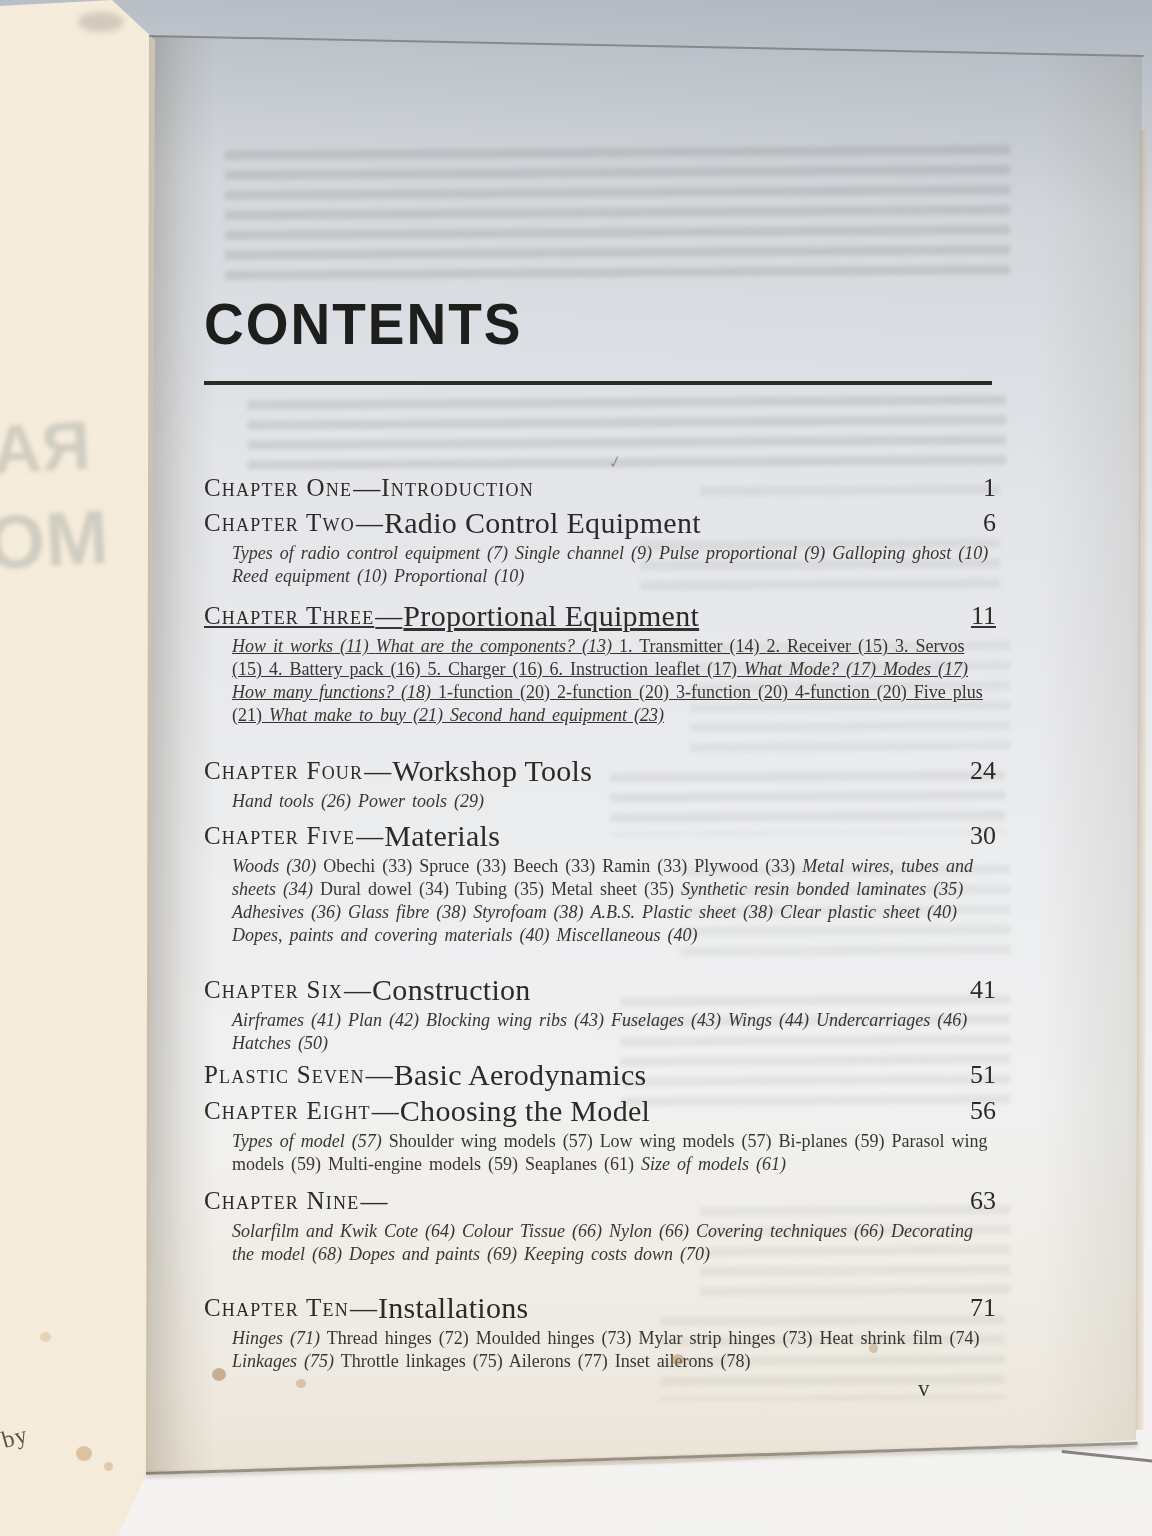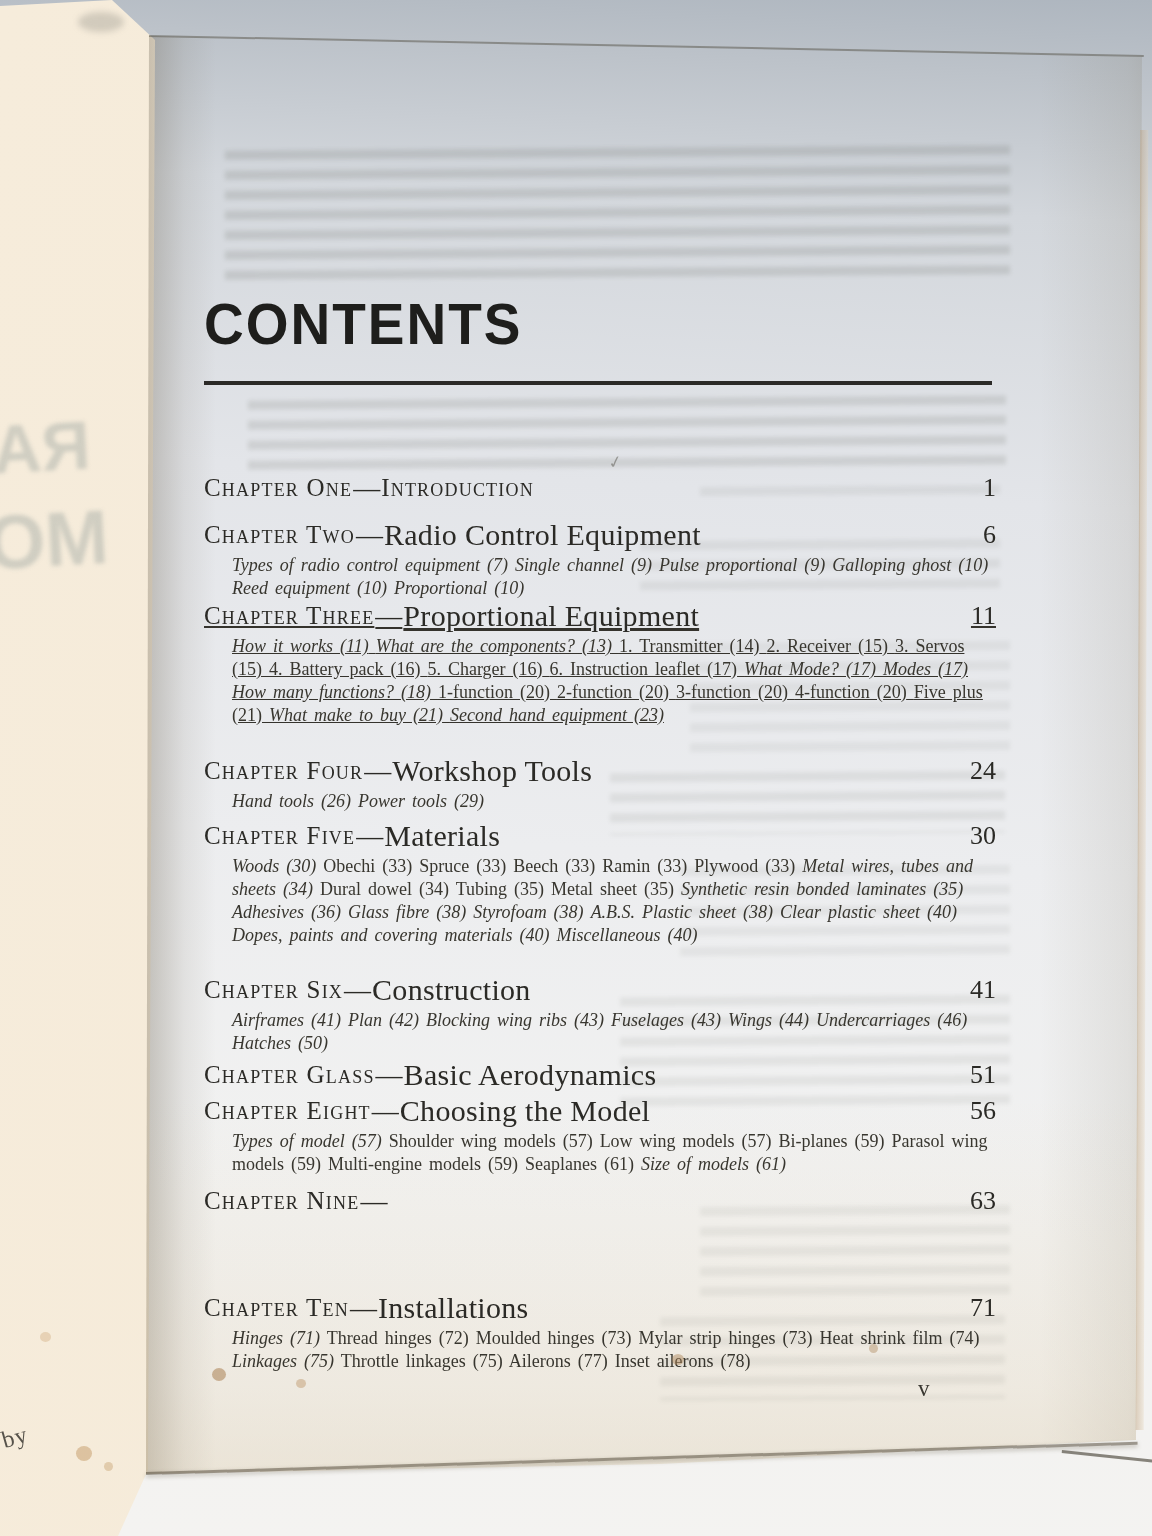--- a/index.html
+++ b/index.html
@@ -135,21 +135,21 @@
       <div class="head-rule"></div>
       <div>
           <div class="chapter" style="top: 470px;">
             <div class="ch-head">
               <span class="sc ch-label">Chapter One</span>
               <span class="ch-dash">—</span>
               <span class="sc ch-title-sc">Introduction</span>
               <span class="ch-page">1</span>
             </div>
           </div>
-          <div class="chapter" style="top: 517px;">
+          <div class="chapter" style="top: 505px;">
             <div class="ch-head">
               <span class="sc ch-label">Chapter Two</span>
               <span class="ch-dash">—</span>
               <span class="ch-title">Radio Control Equipment</span>
               <span class="ch-page">6</span>
             </div>
             <p class="topics"><span class="seg-i">Types of radio control equipment (7)</span> <span class="seg-i">Single channel (9)</span> <span class="seg-i">Pulse proportional (9)</span> <span class="seg-i">Galloping ghost (10)</span> <span class="seg-i">Reed equipment (10)</span> <span class="seg-i">Proportional (10)</span> </p>
           </div>
           <div class="chapter" style="top: 598px; text-decoration: underline;">
             <div class="ch-head">
@@ -182,41 +182,42 @@
             <div class="ch-head">
               <span class="sc ch-label">Chapter Six</span>
               <span class="ch-dash">—</span>
               <span class="ch-title">Construction</span>
               <span class="ch-page">41</span>
             </div>
             <p class="topics"><span class="seg-i">Airframes (41)</span> <span class="seg-i">Plan (42)</span> <span class="seg-i">Blocking wing ribs (43)</span> <span class="seg-i">Fuselages (43)</span> <span class="seg-i">Wings (44)</span> <span class="seg-i">Undercarriages (46)</span> <span class="seg-i">Hatches (50)</span> </p>
           </div>
           <div class="chapter" style="top: 1057px;">
             <div class="ch-head">
-              <span class="sc ch-label">Chapter Glass</span>
+              <span class="sc ch-label">Plastic Seven</span>
               <span class="ch-dash">—</span>
               <span class="ch-title">Basic Aerodynamics</span>
               <span class="ch-page">51</span>
             </div>
           </div>
           <div class="chapter" style="top: 1093px;">
             <div class="ch-head">
               <span class="sc ch-label">Chapter Eight</span>
               <span class="ch-dash">—</span>
               <span class="ch-title">Choosing the Model</span>
               <span class="ch-page">56</span>
             </div>
             <p class="topics"><span class="seg-i">Types of model (57)</span> <span class="seg-r">Shoulder wing models (57)</span> <span class="seg-r">Low wing models (57)</span> <span class="seg-r">Bi-planes (59)</span> <span class="seg-r">Parasol wing models (59)</span> <span class="seg-r">Multi-engine models (59)</span> <span class="seg-r">Seaplanes (61)</span> <span class="seg-i">Size of models (61)</span> </p>
           </div>
           <div class="chapter" style="top: 1183px; font-family: Liberation Serif, serif;">
             <div class="ch-head">
               <span class="sc ch-label">Chapter Nine</span>
               <span class="ch-dash">—</span>
               <span class="ch-page">63</span>
             </div>
+            <p class="topics"><span class="seg-i">Solarfilm and Kwik Cote (64)</span> <span class="seg-i">Colour Tissue (66)</span> <span class="seg-i">Nylon (66)</span> <span class="seg-i">Covering techniques (66)</span> <span class="seg-i">Decorating the model (68)</span> <span class="seg-i">Dopes and paints (69)</span> <span class="seg-i">Keeping costs down (70)</span> </p>
           </div>
           <div class="chapter" style="top: 1290px;">
             <div class="ch-head">
               <span class="sc ch-label">Chapter Ten</span>
               <span class="ch-dash">—</span>
               <span class="ch-title">Installations</span>
               <span class="ch-page">71</span>
             </div>
             <p class="topics"><span class="seg-i">Hinges (71)</span> <span class="seg-r">Thread hinges (72)</span> <span class="seg-r">Moulded hinges (73)</span> <span class="seg-r">Mylar strip hinges (73)</span> <span class="seg-r">Heat shrink film (74)</span> <span class="seg-i">Linkages (75)</span> <span class="seg-r">Throttle linkages (75)</span> <span class="seg-r">Ailerons (77)</span> <span class="seg-r">Inset ailerons (78)</span> </p>
           </div>

